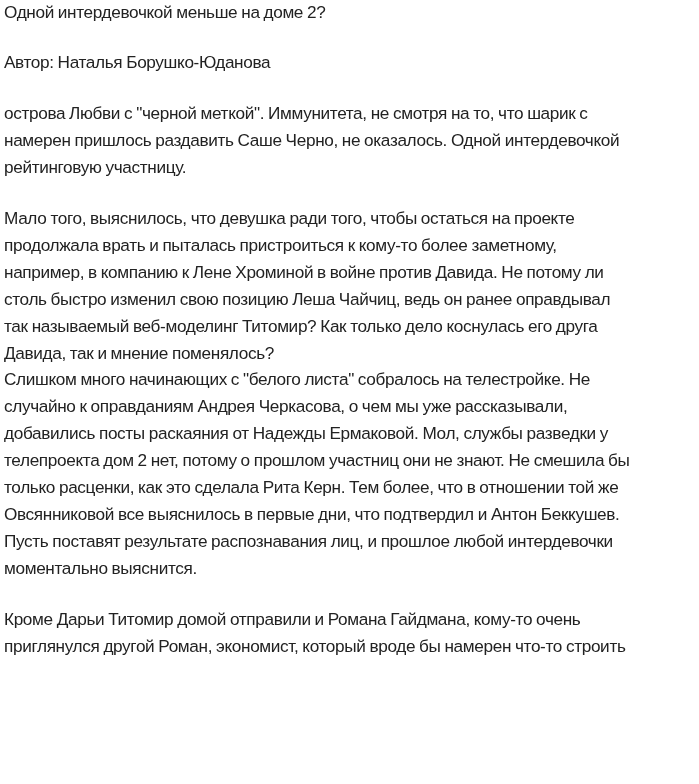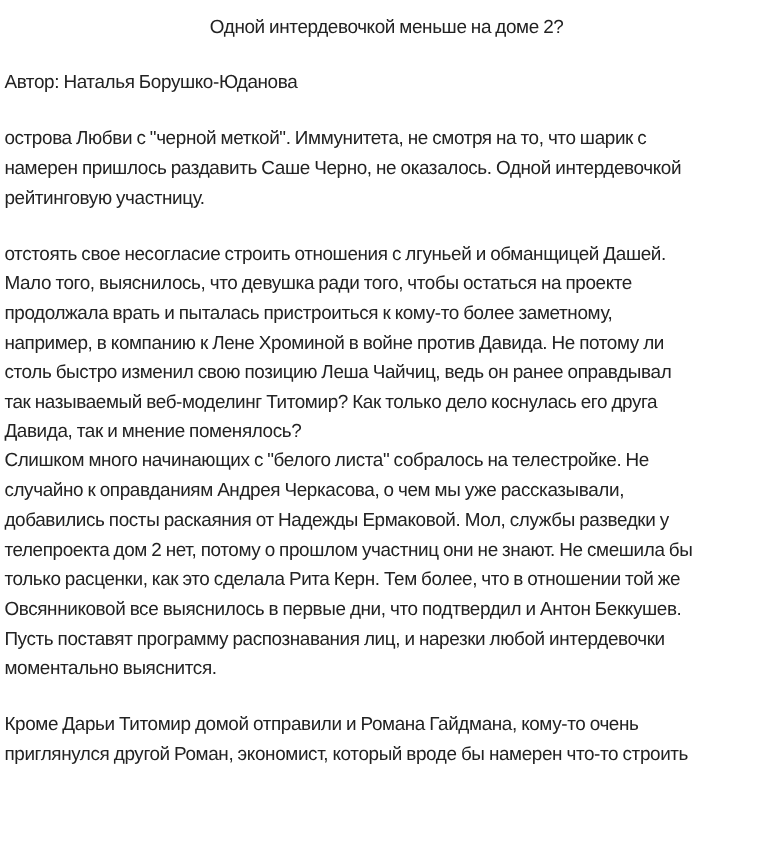--- a/index.html
+++ b/index.html
@@ -7,53 +7,52 @@
   .doc {
     padding: 0 0 0 4px;
     font-family: "Liberation Sans", sans-serif;
     font-size: 17.2px;
     color: #222222;
     letter-spacing: -0.35px;
     word-spacing: -0.5px;
   }
   .line { height: 26.9px; line-height: 26.9px; white-space: nowrap; }
   .gap { height: 24.5px; }
-  .title { margin-top: 12px; height: 24px; line-height: 24px; text-align: center; }
+  .title { margin-top: 0; height: 24px; line-height: 24px; }
 </style>
 </head>
 <body>
 
 <div class="doc">
   <div class="line title">Одной интердевочкой меньше на доме 2?</div>
   <div class="gap"></div>
   <div class="line">Автор: Наталья Борушко-Юданова</div>
   <div class="gap"></div>
 
   <div>
     <div class="line">острова Любви с "черной меткой". Иммунитета, не смотря на то, что шарик с</div>
     <div class="line">намерен пришлось раздавить Саше Черно, не оказалось. Одной интердевочкой</div>
     <div class="line">рейтинговую участницу.</div>
   </div>
   <div class="gap"></div>
 
   <div>
-    <div class="line">отстоять свое несогласие строить отношения с лгуньей и обманщицей Дашей.</div>
     <div class="line">Мало того, выяснилось, что девушка ради того, чтобы остаться на проекте</div>
     <div class="line">продолжала врать и пыталась пристроиться к кому-то более заметному,</div>
     <div class="line">например, в компанию к Лене Хроминой в войне против Давида. Не потому ли</div>
     <div class="line">столь быстро изменил свою позицию Леша Чайчиц, ведь он ранее оправдывал</div>
     <div class="line">так называемый веб-моделинг Титомир? Как только дело коснулась его друга</div>
     <div class="line">Давида, так и мнение поменялось?</div>
     <div class="line">Слишком много начинающих с "белого листа" собралось на телестройке. Не</div>
     <div class="line">случайно к оправданиям Андрея Черкасова, о чем мы уже рассказывали,</div>
     <div class="line">добавились посты раскаяния от Надежды Ермаковой. Мол, службы разведки у</div>
     <div class="line">телепроекта дом 2 нет, потому о прошлом участниц они не знают. Не смешила бы</div>
     <div class="line">только расценки, как это сделала Рита Керн. Тем более, что в отношении той же</div>
     <div class="line">Овсянниковой все выяснилось в первые дни, что подтвердил и Антон Беккушев.</div>
-    <div class="line">Пусть поставят программу распознавания лиц, и нарезки любой интердевочки</div>
+    <div class="line">Пусть поставят результате распознавания лиц, и прошлое любой интердевочки</div>
     <div class="line">моментально выяснится.</div>
   </div>
   <div class="gap"></div>
 
   <div>
     <div class="line">Кроме Дарьи Титомир домой отправили и Романа Гайдмана, кому-то очень</div>
     <div class="line">приглянулся другой Роман, экономист, который вроде бы намерен что-то строить</div>
 
   </div>
 </div>

